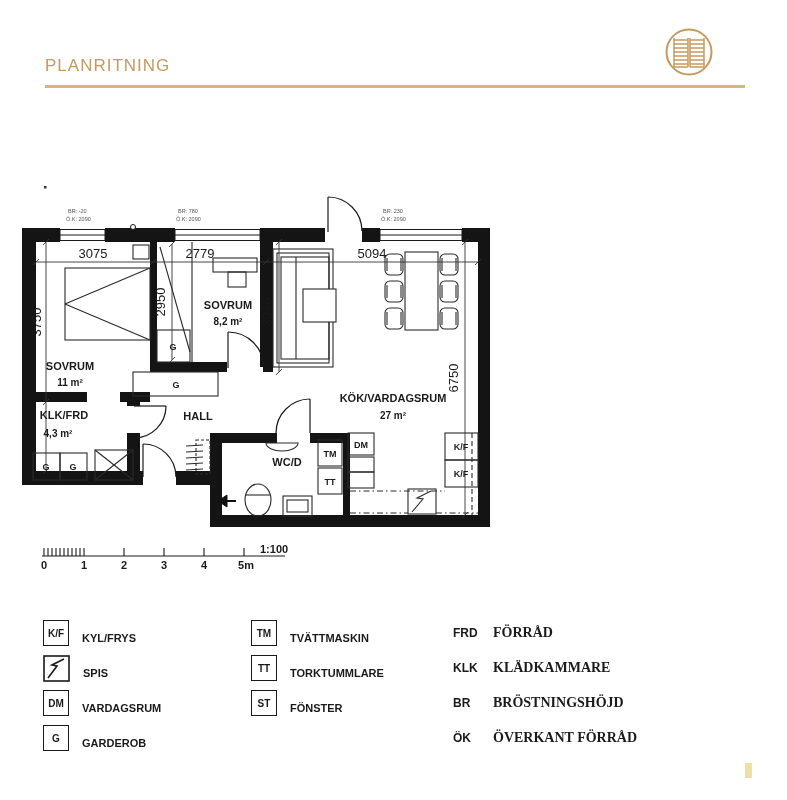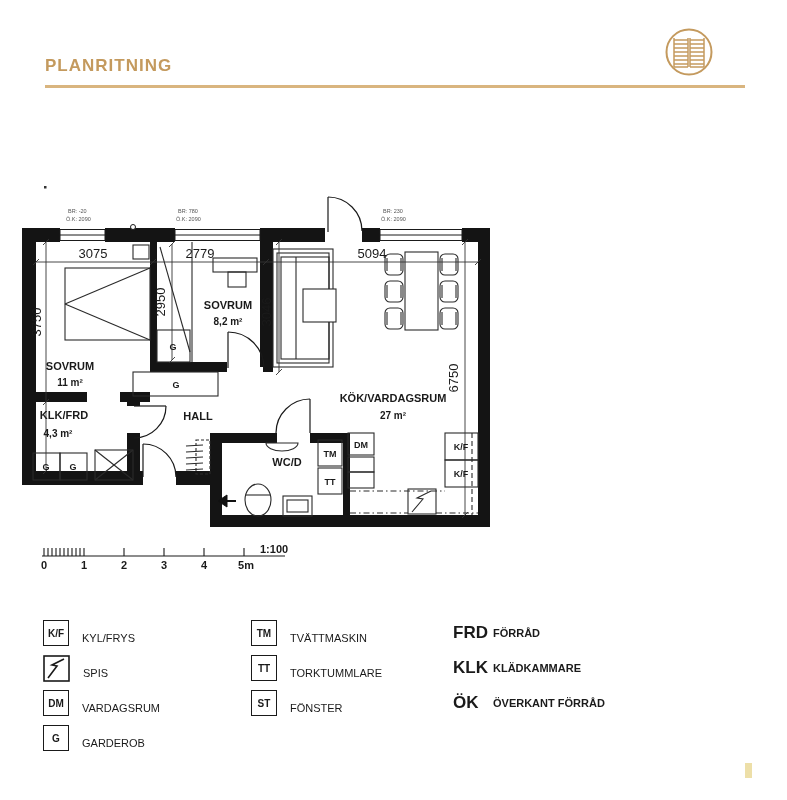--- a/index.html
+++ b/index.html
@@ -1,37 +1,37 @@
 <!DOCTYPE html>
 <html><head>
 <meta charset="utf-8">
 <style>
   html,body{margin:0;padding:0;background:#ffffff;}
   #page{position:relative;width:787px;height:800px;background:#fff;overflow:hidden;
         font-family:"Liberation Sans",sans-serif;}
   
-  #hdr-title{position:absolute;left:45px;top:56px;font-size:17px;font-weight:700;
+  #hdr-title{position:absolute;left:45px;top:56px;font-size:17px;font-weight:400;
              letter-spacing:1px;color:#c49a5e;}
   #hdr-rule{position:absolute;left:45px;top:85px;width:700px;height:3px;background:#d9b57f;}
   #logo{position:absolute;left:663px;top:26px;}
   
   #plansvg{position:absolute;left:0;top:0;}
   
   #legend{position:absolute;left:43px;top:620px;width:710px;display:flex;}
   .lcol{display:flex;flex-direction:column;}
   .lcol1{width:208px;}
   .lcol2{width:202px;}
   .lcol3{width:240px;}
   .lrow{display:flex;align-items:center;height:26px;margin-bottom:9px;}
   .lbox{width:24px;height:24px;border:1.6px solid #1a1a1a;display:flex;align-items:center;
         justify-content:center;font-size:10px;font-weight:700;color:#1a1a1a;flex:0 0 auto;}
   .licon{width:27px;height:27px;display:flex;align-items:center;justify-content:center;flex:0 0 auto;}
-  .llab{margin-left:13px;font-size:11px;font-weight:400;color:#1a1a1a;white-space:nowrap;margin-top:10px;}
-  .labbr{width:40px;font-size:17px;font-weight:700;color:#1a1a1a;flex:0 0 auto;}
-  .llab3{font-size:11px;font-weight:700;color:#1a1a1a;white-space:nowrap;}
+  .llab{margin-left:13px;font-size:11px;font-weight:700;color:#1a1a1a;white-space:nowrap;margin-top:10px;}
+  .labbr{width:40px;font-size:12px;font-weight:700;color:#1a1a1a;flex:0 0 auto;}
+  .llab3{font-size:14px;font-weight:700;color:#1a1a1a;white-space:nowrap;font-family:Liberation Serif, serif;}
   #corner-mark{position:absolute;left:745px;top:763px;width:7px;height:15px;background:#eddfa8;}
   
   text{fill:#1a1a1a;}
   .rname{font:700 11px "Liberation Sans",sans-serif;}
   .rarea{font:700 10px "Liberation Sans",sans-serif;}
   .dim{font:400 13px "Liberation Sans",sans-serif;}
   .tiny{font:400 5.5px "Liberation Sans",sans-serif;fill:#555;}
   .unit{font:700 9px "Liberation Sans",sans-serif;}
   .sbar{font:700 11px "Liberation Sans",sans-serif;}
 </style>
@@ -356,20 +356,24 @@
     <div class="lcol lcol3">
       <div class="lrow">
         <div class="labbr">FRD</div>
         <div class="llab3">FÖRRÅD</div>
       </div>
       <div class="lrow">
         <div class="labbr">KLK</div>
         <div class="llab3">KLÄDKAMMARE</div>
       </div>
       <div class="lrow">
+        <div class="labbr">BR</div>
+        <div class="llab3">BRÖSTNINGSHÖJD</div>
+      </div>
+      <div class="lrow">
         <div class="labbr">ÖK</div>
         <div class="llab3">ÖVERKANT FÖRRÅD</div>
       </div>
     </div>
   </div>
 
   <div id="corner-mark"></div>
 </div>
 
 </body></html>

